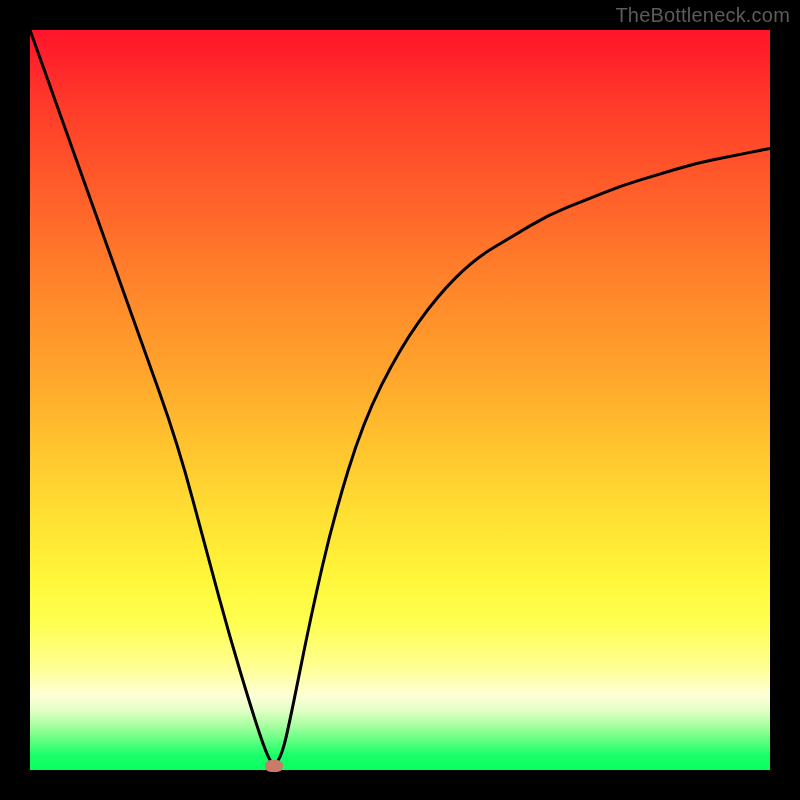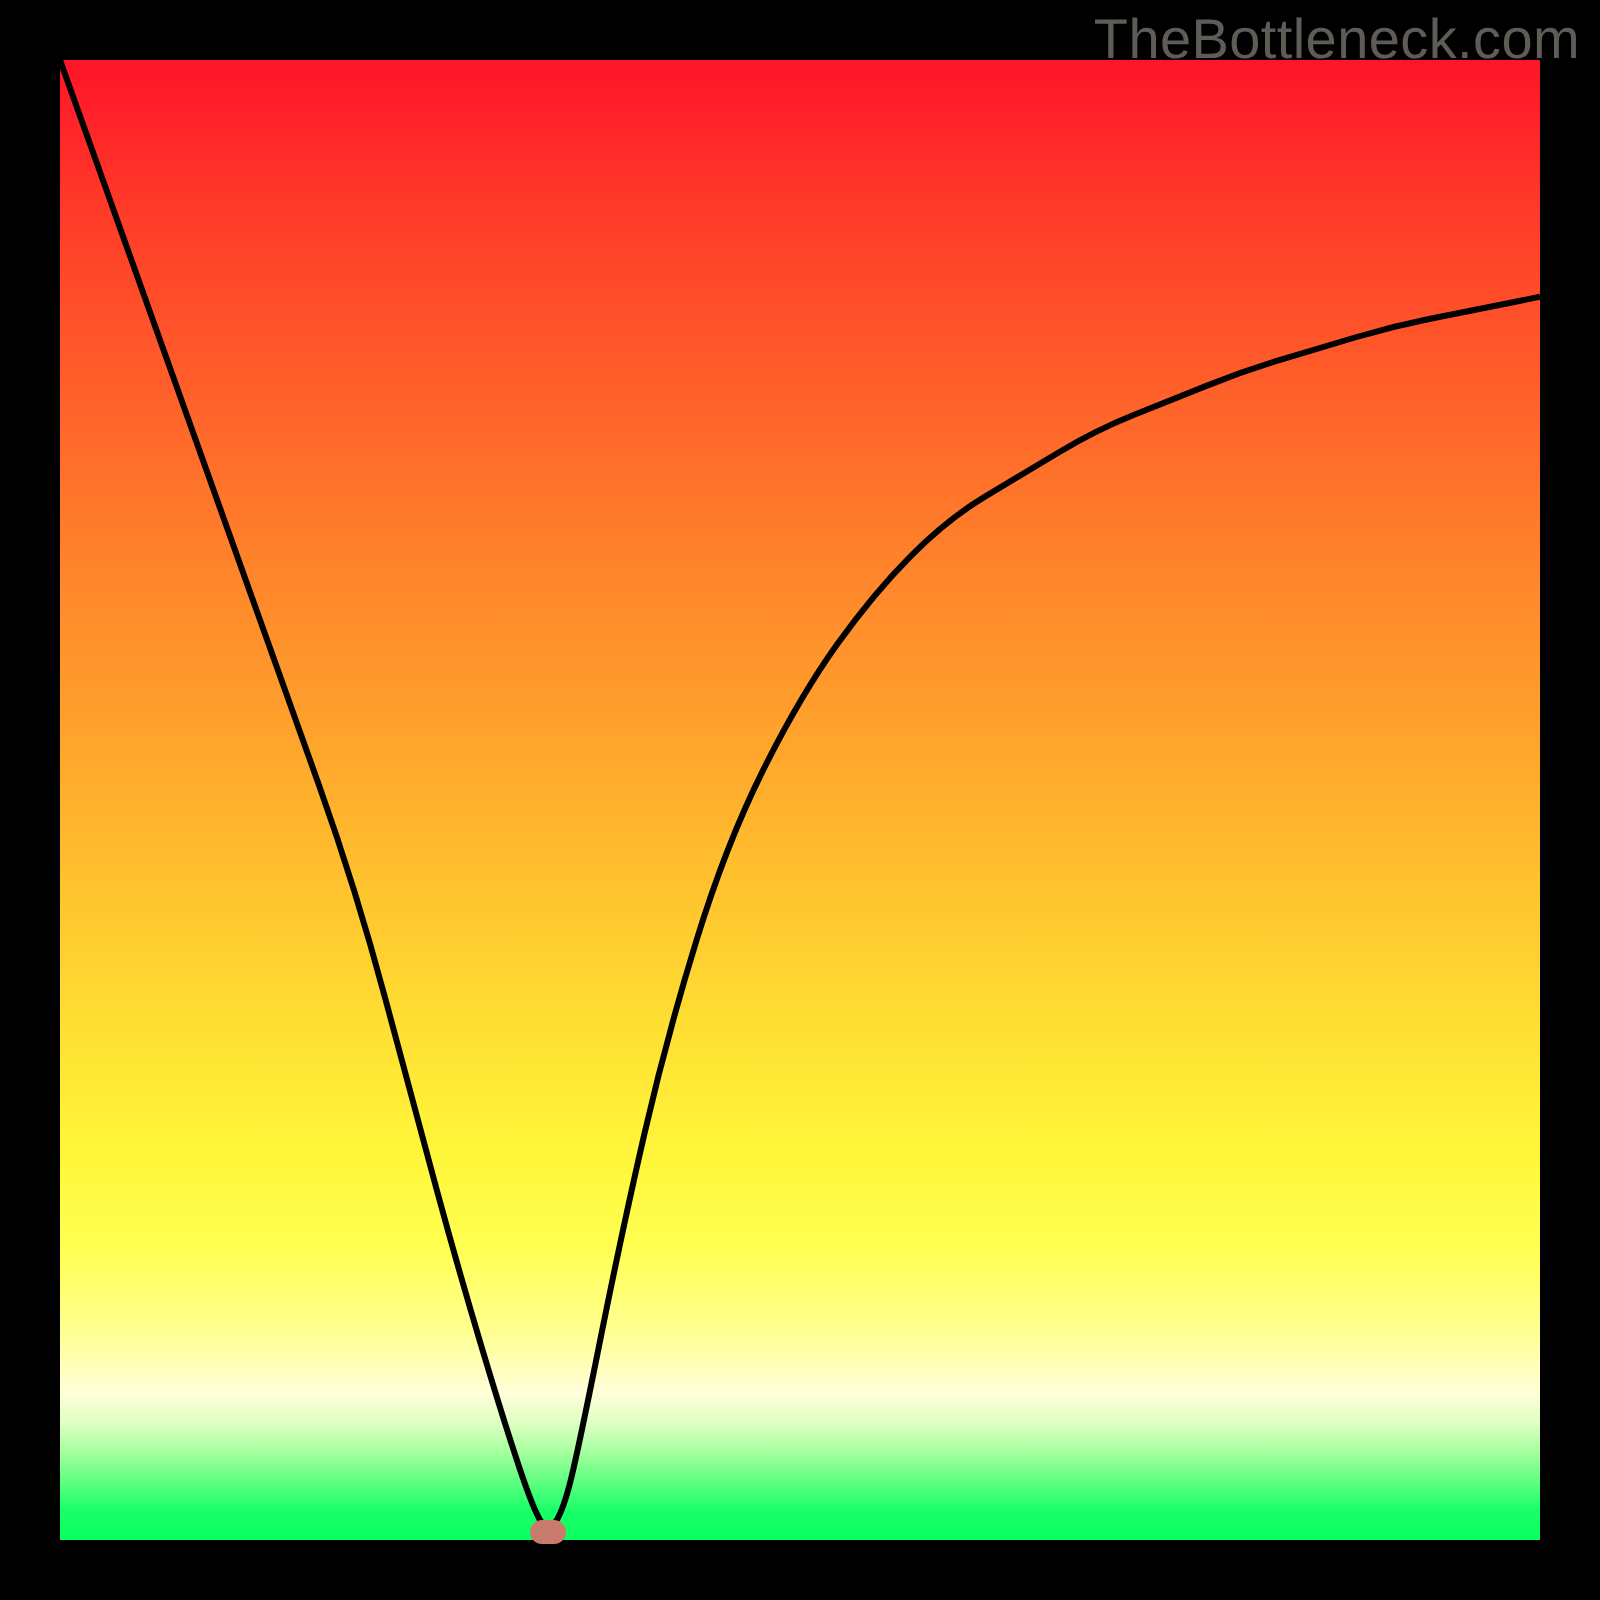--- a/index.html
+++ b/index.html
@@ -15,21 +15,21 @@
     position: relative;
     width: 800px;
     height: 800px;
     background: #000;
   }
   .attribution {
     position: absolute;
     top: 4px;
     right: 10px;
     color: #5f5b57;
-    font-size: 28px;
+    font-size: 20px;
     font-weight: 400;
     letter-spacing: 0.2px;
   }
   .plot-area {
     position: absolute;
     left: 30px;
     top: 30px;
     width: 740px;
     height: 740px;
     background: linear-gradient(to bottom,

